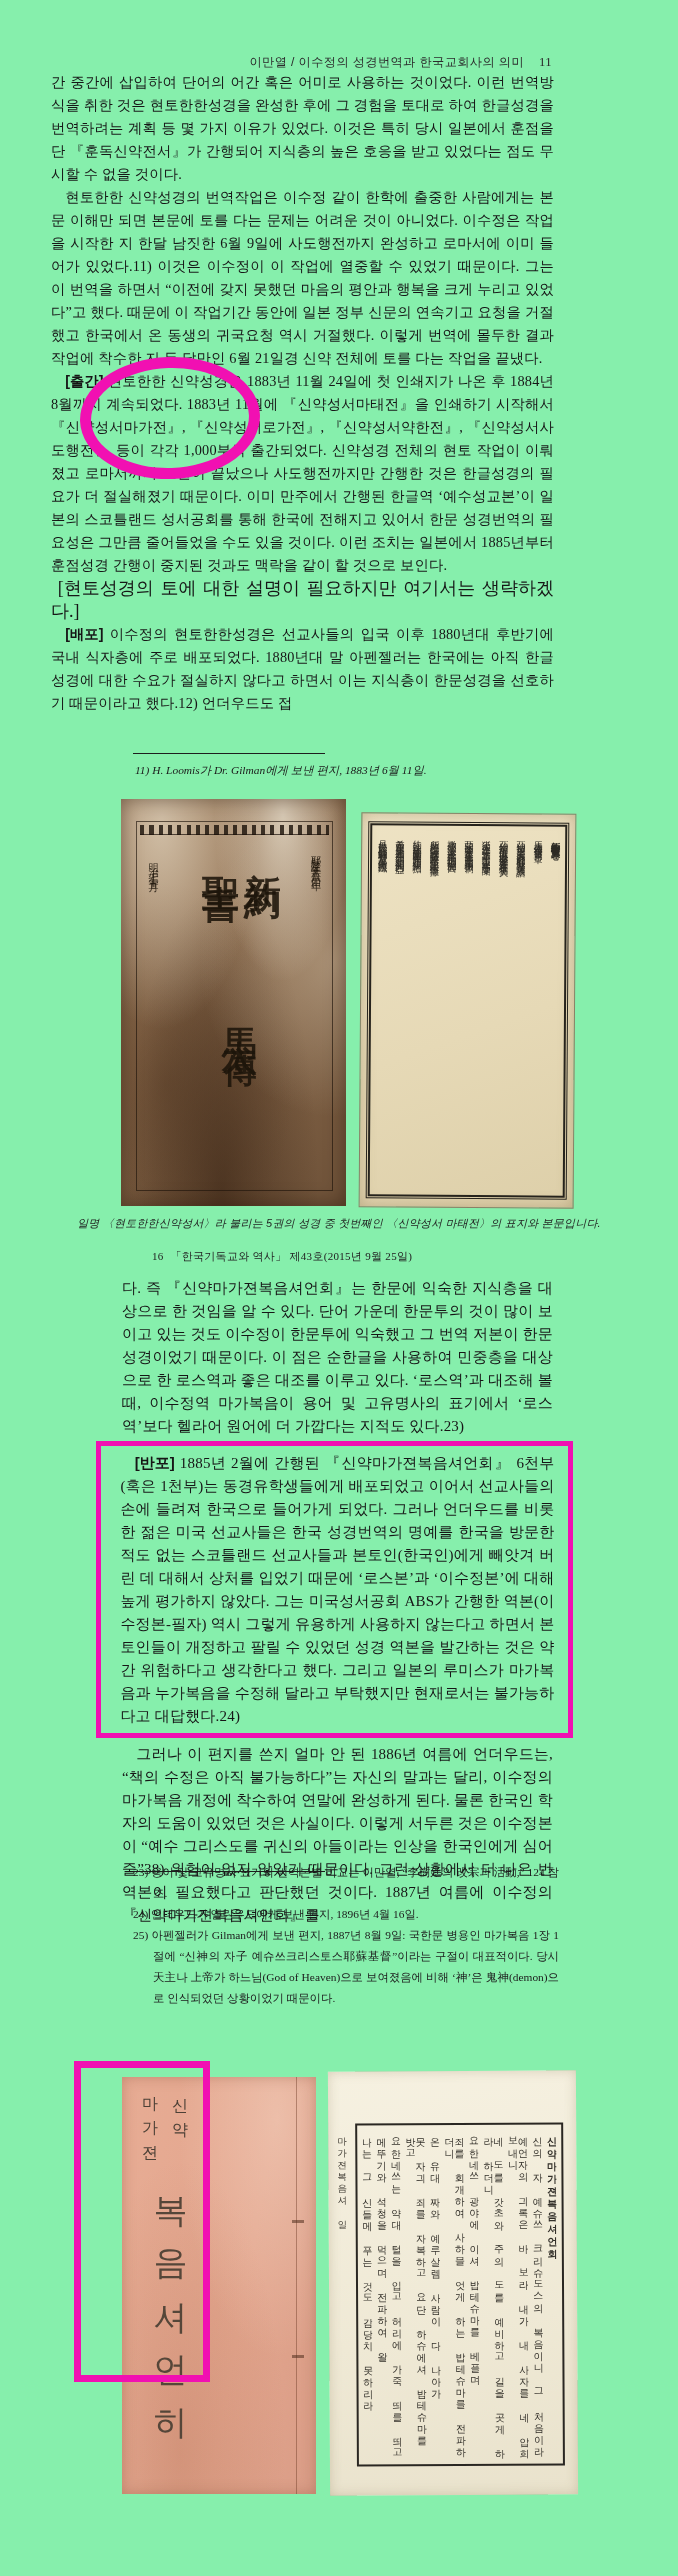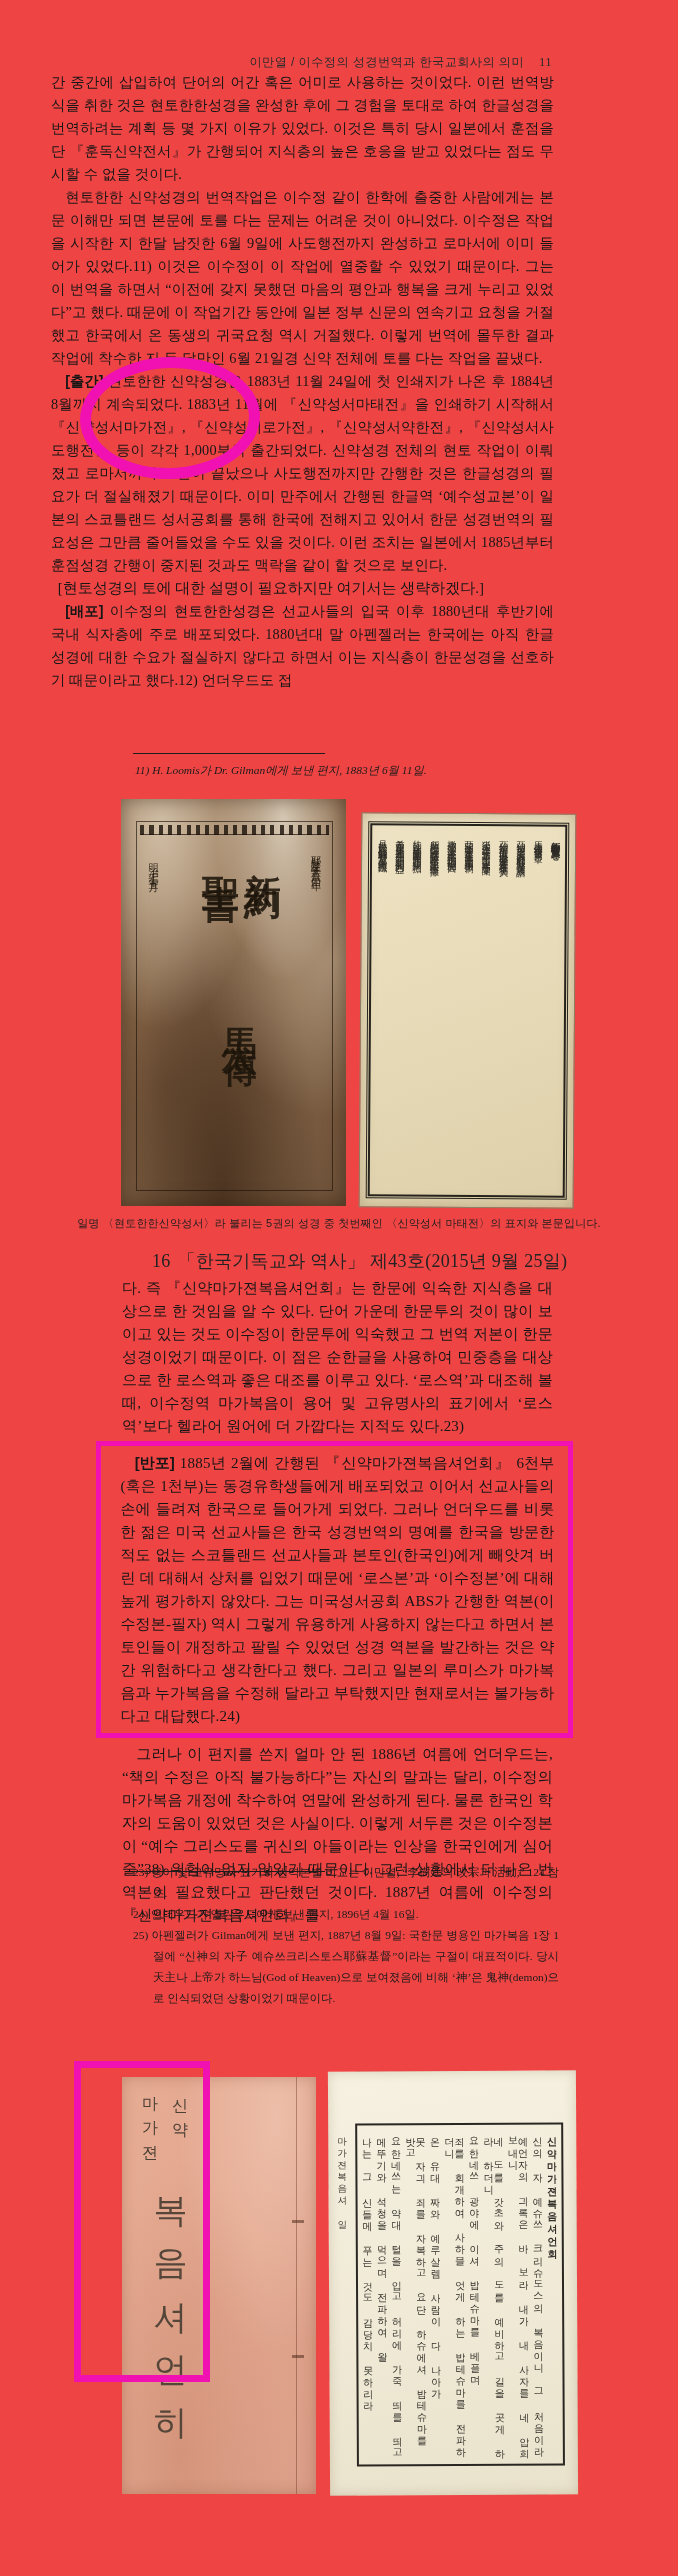--- a/index.html
+++ b/index.html
@@ -1,34 +1,34 @@
 <!DOCTYPE html>
 <html lang="ko" style="font-size:13.5px"><head>
 <meta charset="utf-8">
 <style>
   html,body{margin:0;padding:0;background:#ffffff;}
-  .canvas{position:relative;width:678px;height:2576px;background:#ef4444;overflow:hidden;
+  .canvas{position:relative;width:678px;height:2576px;background:#86efac;overflow:hidden;
           font-family:"Liberation Serif","DejaVu Serif",serif;color:#161616;}
 
   
   .p1-header{position:absolute;left:51px;top:54px;width:501px;text-align:right;
              font-family:"Liberation Sans","DejaVu Sans",sans-serif;
              font-size:12.2px;letter-spacing:0.4px;color:#2b2b2b;}
   .p1-header .pgnum{margin-left:15px;font-family:"Liberation Serif",serif;font-size:12.7px;}
-  .p2-header{position:absolute;left:152px;top:1249px;font-size:18px;letter-spacing:0.3px;color:#222;text-align:right;}
+  .p2-header{position:absolute;left:152px;top:1249px;font-size:11px;letter-spacing:0.3px;color:#222;text-align:right;}
   .p2-header .pgnum{margin-right:6.8px;}
 
   
   .body-block{position:absolute;text-align:justify;word-break:break-word;}
   .body1{left:51px;top:71px;width:503px;font-size:14.3px;line-height:23px;letter-spacing:0.2px;}
   .body2{left:122px;top:1277px;width:431px;font-size:15px;line-height:23px;letter-spacing:0.2px;}
   .para{margin:0;}
   .para.indent{text-indent:14.3px;}
   .plabel{font-weight:bold;font-family:"Liberation Sans","DejaVu Sans",sans-serif;letter-spacing:0;}
-  .para.note-small{font-size:15px;line-height:23px;text-indent:6.8px;letter-spacing:0;}
+  .para.note-small{font-size:18px;line-height:23px;text-indent:6.8px;letter-spacing:0;}
 
   
   .highlight-box{border:5px solid #f110b2;margin:3.4px -20px 5px -26px;
                  padding:4.2px 13.5px 5px 19.4px;}
 
   
   .fn-divider{position:absolute;height:0;border-top:1.7px solid #1d1d1d;width:192px;left:133px;}
   .fn1-divider{top:753px;}
   .fn2-divider{top:1871px;}
   .fn-block{position:absolute;font-size:11.4px;line-height:21px;color:#1b1b1b;text-align:justify;}
@@ -64,21 +64,21 @@
   .f1r-frame{position:absolute;left:8.4px;right:8.4px;top:10px;bottom:10px;
              border:2.5px solid #26231c;outline:0.8px solid #26231c;outline-offset:1.7px;
              display:flex;flex-direction:row-reverse;justify-content:space-between;
              padding:6.8px 5px;overflow:hidden;}
   .f1r-col{writing-mode:vertical-rl;text-orientation:upright;font-size:9.3px;line-height:1;
            letter-spacing:1.7px;color:#2c2a24;overflow:hidden;}
   .f1r-col:first-child{font-weight:bold;}
 
   .fig-caption{position:absolute;left:0;top:1216px;width:678px;text-align:center;
                font-family:"Liberation Sans","DejaVu Sans",sans-serif;
-               font-size:11px;color:#1f1f1f;letter-spacing:0.2px;}
+               font-size:11px;color:#1f1f1f;letter-spacing:0.2px;font-style:italic;}
 
   
   .fig2-left{position:absolute;left:122px;top:2077px;width:194px;height:417px;
     background:
       radial-gradient(ellipse at 80% 10%, rgba(255,235,220,.35), transparent 45%),
       radial-gradient(ellipse at 30% 90%, rgba(160,90,60,.25), transparent 55%),
       linear-gradient(100deg,#e7ac94 0%,#e3a68e 60%,#d99c86 100%);
     box-shadow:inset 0 0 13.5px rgba(130,70,45,.35);}
   .f2l-fold{position:absolute;right:18.6px;top:0;bottom:0;width:1.7px;background:rgba(110,60,40,.45);}
   .f2l-stitch{position:absolute;right:11.8px;width:11.8px;height:2.5px;background:rgba(80,45,30,.55);}

